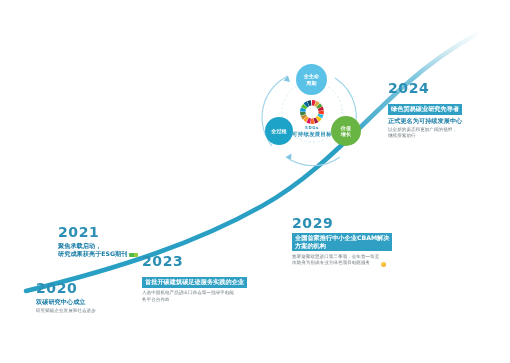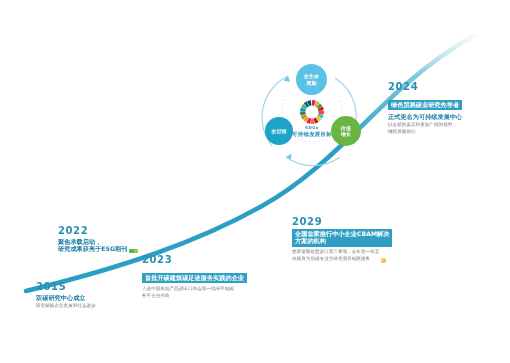--- a/index.html
+++ b/index.html
@@ -7,21 +7,21 @@
     width:510px;height:363px;
     background:#ffffff;
     font-family:"DejaVu Sans","Liberation Sans",sans-serif;
     overflow:hidden;position:relative;
   }
   #stage{position:absolute;inset:0;width:510px;height:363px;}
   svg.layer{position:absolute;left:0;top:0;width:510px;height:363px;overflow:visible;}
 
   .milestone{position:absolute;}
   .year{
-    font-size:10px;font-weight:bold;color:#2b8fb5;
+    font-size:14px;font-weight:bold;color:#2b8fb5;
     letter-spacing:.6px;line-height:1.1;white-space:nowrap;
   }
   .headline{
     font-size:6.2px;font-weight:bold;color:#1d7fa8;
     line-height:1.25;white-space:nowrap;margin-top:1.5px;
   }
   .headline.hl{
     background:#2f9fc4;color:#ffffff;
     display:inline-block;padding:1.2px 3px 1.5px 3px;
   }
@@ -141,27 +141,27 @@
   </div>
 
   <div class="node" id="node-value" style="left:331px;top:116px;width:30px;height:30px;">
     <div>
       <span>价值</span>
       <span>增长</span>
     </div>
   </div>
 
   <div class="milestone" style="left:36px;top:281px;">
-    <div class="year">2015</div>
+    <div class="year">2020</div>
     <div class="headline">双碳研究中心成立</div>
     <div class="desc">研究赋能企业发展和社会进步</div>
   </div>
 
   <div class="milestone" style="left:58px;top:225px;">
-    <div class="year">2022</div>
+    <div class="year">2021</div>
     <div style="display:flex;align-items:flex-end;">
       <div class="headline" style="white-space:pre-line;">聚焦承载启动，
 研究成果获亮于ESG期刊</div>
       <span class="badge-green"></span>
     </div>
   </div>
 
   <div class="milestone" style="left:142px;top:254px;">
     <div class="year">2023</div>
     <div><span class="headline hl">首批开碳建筑碳足迹服务实践的企业</span></div>

